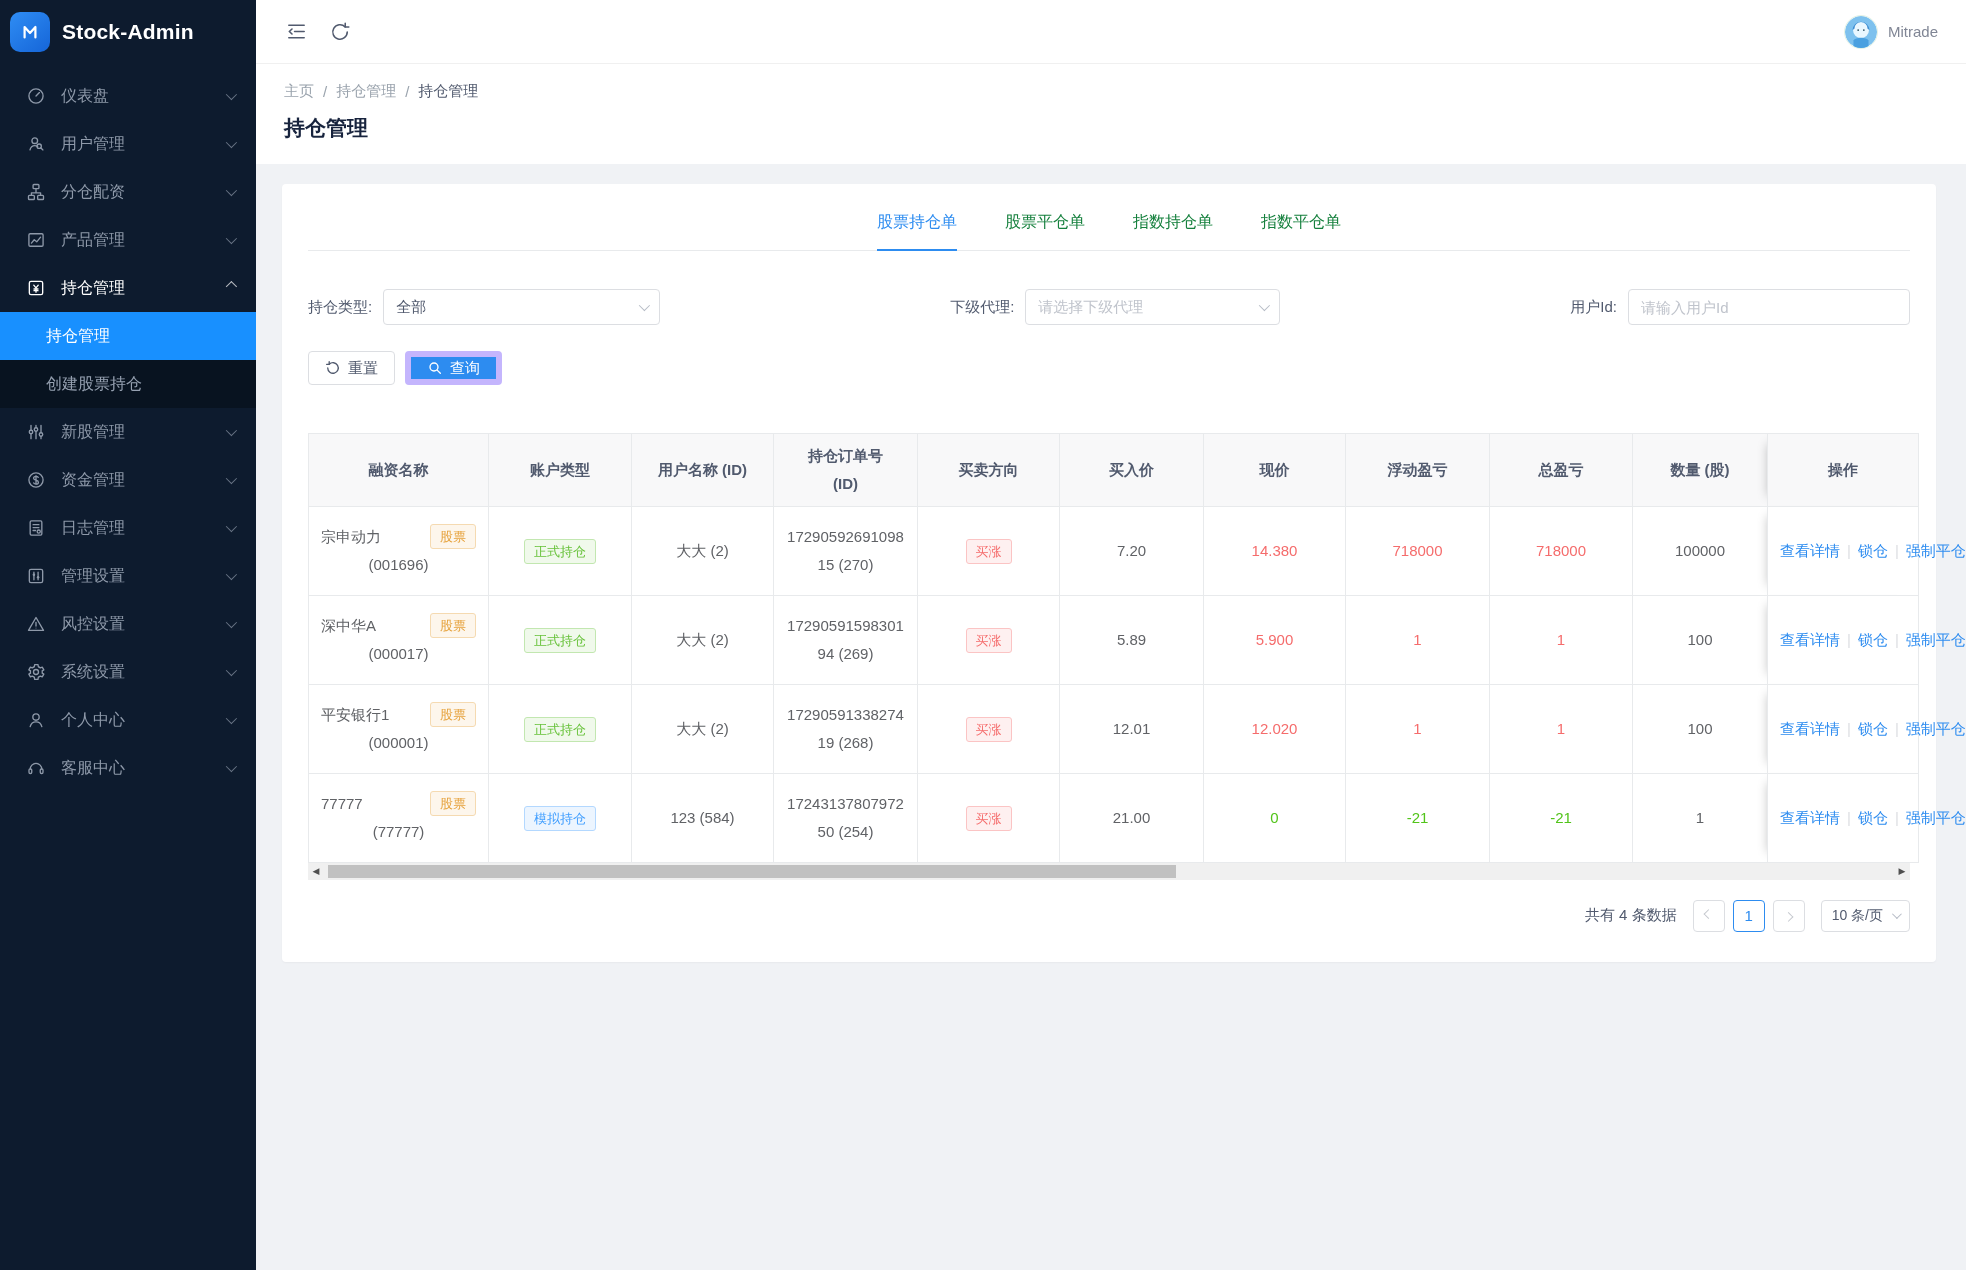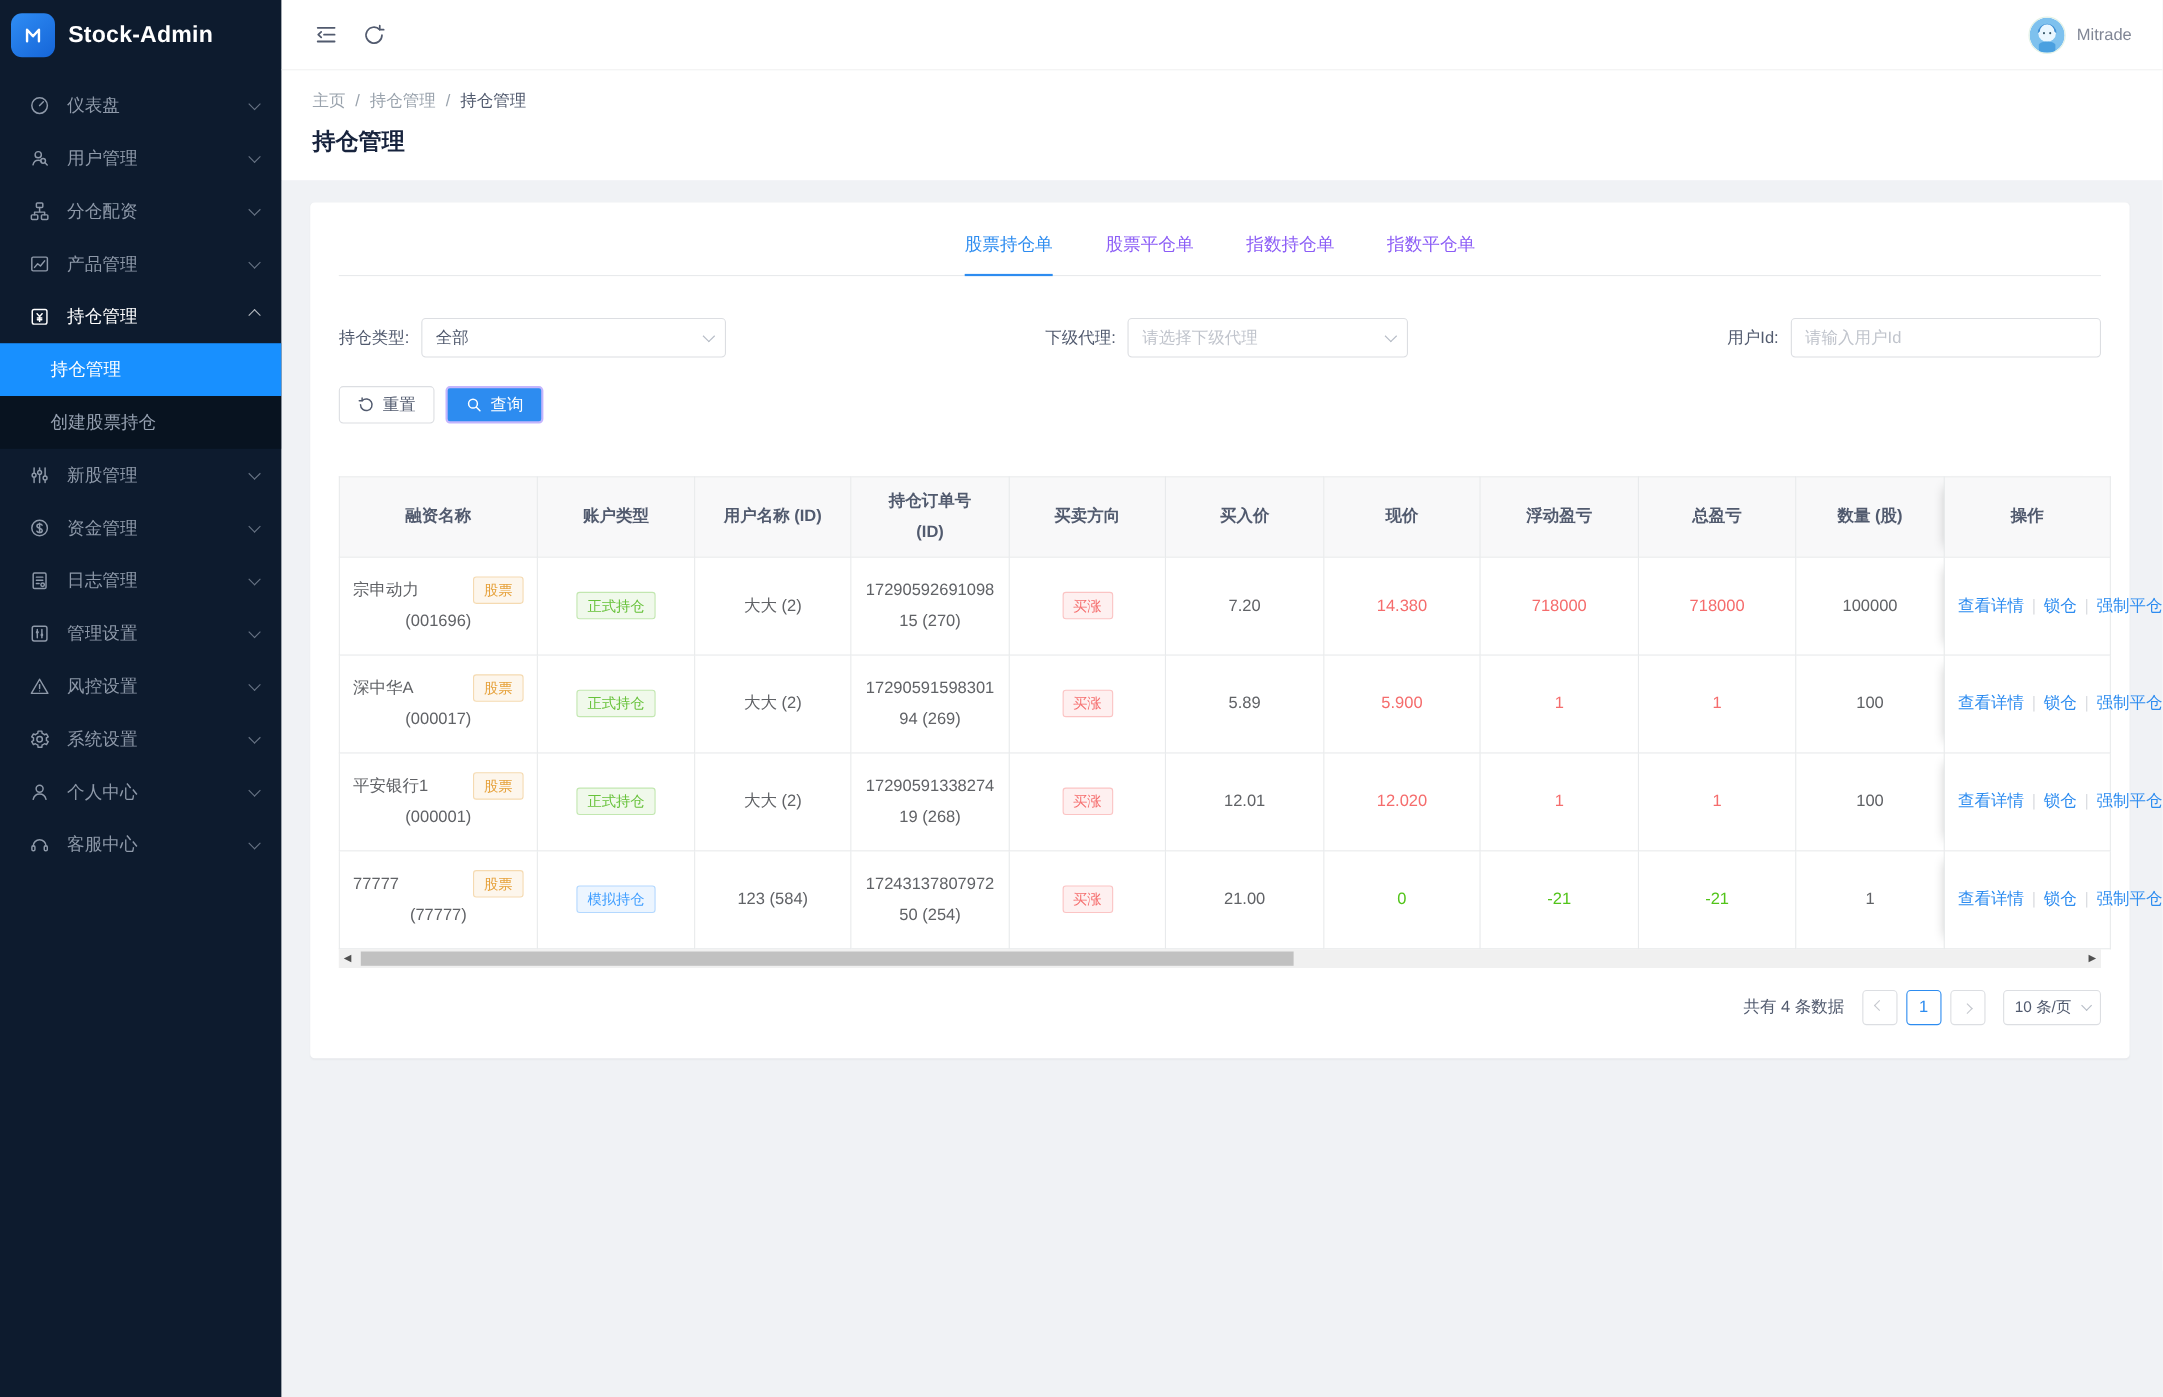--- a/index.html
+++ b/index.html
@@ -37,40 +37,40 @@
   .crumbs{display:flex;align-items:center;gap:9px;font-size:15px;color:#9aa3ad}
   .crumbs .crumb{cursor:pointer}
   .crumbs .crumb.current{color:#515a6e;cursor:default}
   .page-title{margin-top:13px;font-size:21px;font-weight:bold;color:#17233d}
 
   .content{flex:1;background:#f0f2f5;padding:20px 30px 0 26px;overflow:hidden}
   .card{background:#fff;border-radius:4px;box-shadow:0 1px 2px rgba(0,0,0,.04);padding:0 26px 30px}
 
   
   .tabs{display:flex;justify-content:center;gap:48px;border-bottom:1px solid #e8eaec;padding-top:28px}
-  .tab{font-size:16px;color:#8b5cf6;padding-bottom:17px;position:relative;cursor:pointer}
+  .tab{font-size:16px;color:#15803d;padding-bottom:17px;position:relative;cursor:pointer}
   .tab.active{color:#2d8cf0}
   .tab.active::after{content:"";position:absolute;left:0;right:0;bottom:-1px;height:2px;background:#2d8cf0}
 
   
   .filters{display:flex;align-items:center;justify-content:space-between;margin-top:38px}
   .fgroup{display:flex;align-items:center}
   .flabel{font-size:15px;color:#515a6e;margin-right:11px;white-space:nowrap}
   .control{height:36px;border:1px solid #dcdee2;border-radius:4px;background:#fff;display:flex;align-items:center;padding:0 12px;font-size:15px;color:#515a6e}
   .control.select{cursor:pointer}
   .control .ph{color:#c0c4cc}
   .control .caret{margin-left:auto;width:8px;height:8px;border-right:1.4px solid #b6bcc6;border-bottom:1.4px solid #b6bcc6;transform:rotate(45deg) translateY(-2px)}
   input.control{outline:none}
   input.control::placeholder{color:#c0c4cc}
 
   
   .actions-row{display:flex;gap:10px;margin-top:26px}
   .btn{height:34px;border-radius:4px;display:inline-flex;align-items:center;gap:7px;padding:0 16px;font-size:15px;cursor:pointer}
   .btn-reset{background:#fff;border:1px solid #dcdee2;color:#515a6e}
-  .btn-primary{background:#2d8cf0;border:2px solid #c4b5fd;color:#fff}
+  .btn-primary{background:#2d8cf0;border:6px solid #c4b5fd;color:#fff}
 
   
   .table-wrap{margin-top:48px}
   table{width:100%;border-collapse:collapse;table-layout:fixed}
   th,td{border:1px solid #e8eaec;text-align:center;font-size:15px;padding:8px 12px;line-height:1.85}
   th{background:#f8f8f9;color:#515a6e;font-weight:bold;height:70px;white-space:pre-line}
   td{height:89px;color:#606266}
   td.brk{word-break:break-all}
   .op-col{box-shadow:-10px 0 10px -10px rgba(0,0,0,.25)}
   td.op-col{background:#fff}

